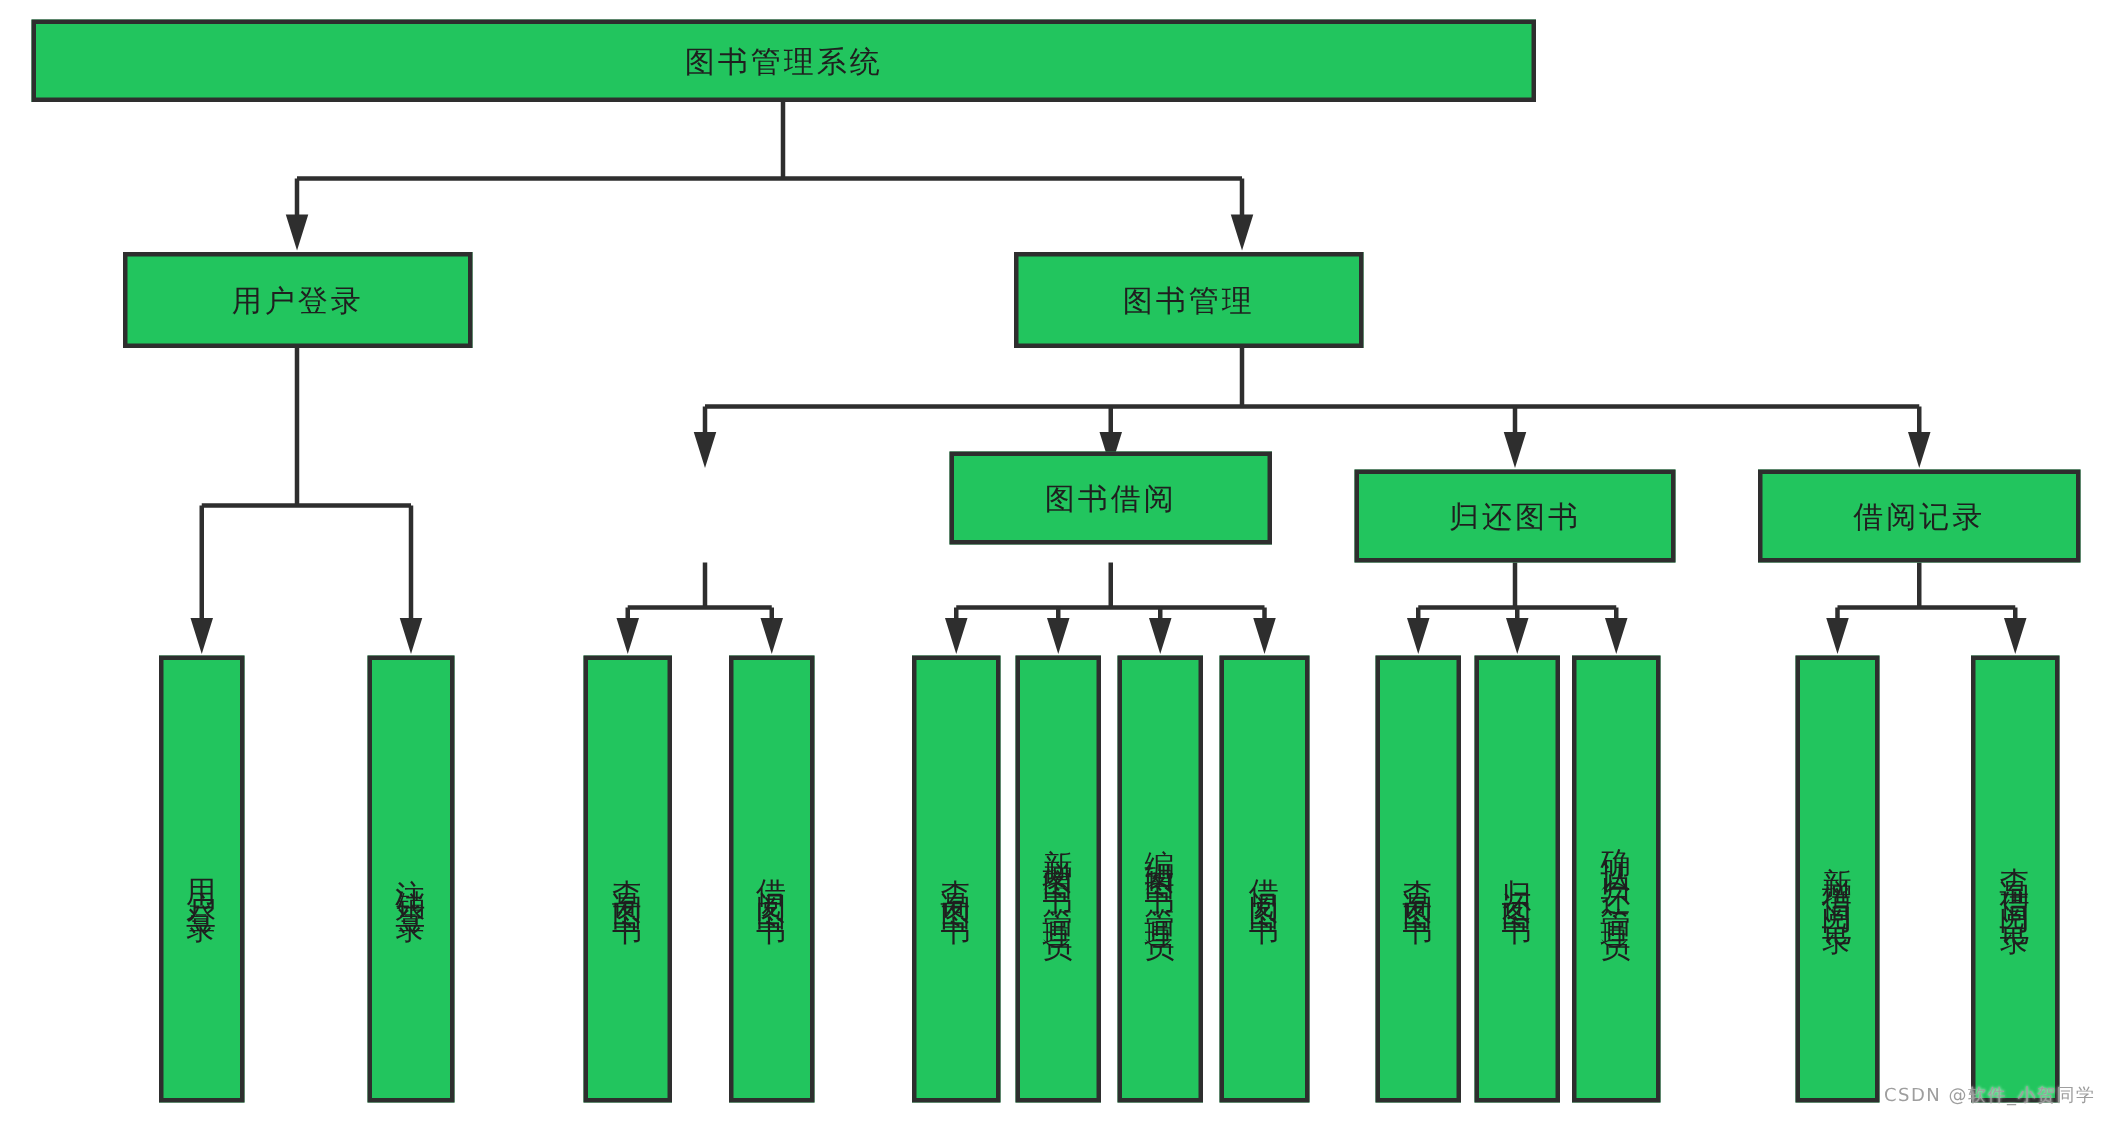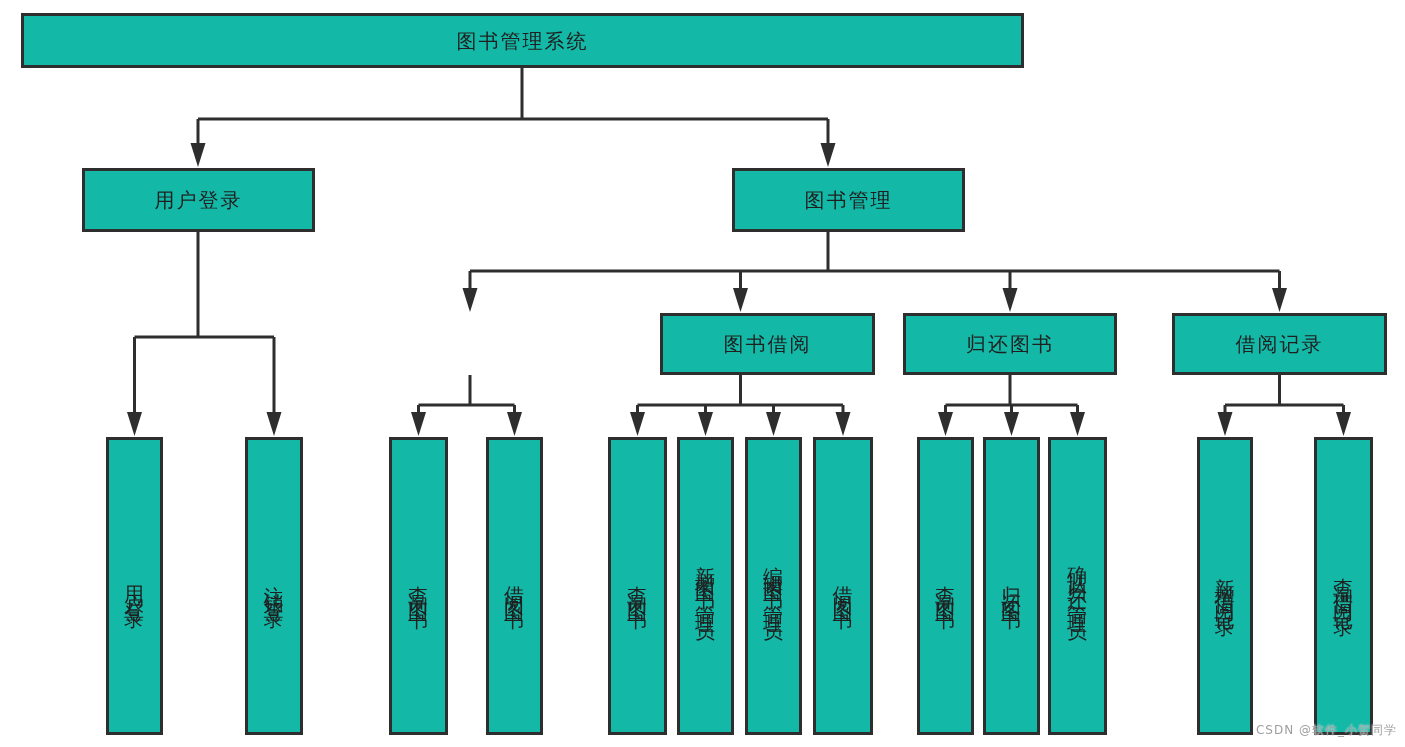--- a/index.html
+++ b/index.html
@@ -24,21 +24,21 @@
   svg.wires {
     position: absolute;
     left: 0; top: 0;
     width: 1405px;
     height: 747px;
   }
   .node {
     position: absolute;
     box-sizing: border-box;
     border: 3px solid var(--line);
-    background: #14b8a6;
+    background: #22c55e;
     color: var(--text);
     display: flex;
     align-items: center;
     justify-content: center;
     text-align: center;
   }
   .node.h {
     font-size: 20px;
     letter-spacing: 2px;
     line-height: 1;
@@ -128,23 +128,23 @@
       <path d="M1011.5 436 l-7.5 -24 h15 z"></path>
       <path d="M1077.5 436 l-7.5 -24 h15 z"></path>
       <path d="M1225 436 l-7.5 -24 h15 z"></path>
       <path d="M1343.5 436 l-7.5 -24 h15 z"></path>
     </g>
   </svg>
 
   <div class="node h" style="left:21px; top:13px; width:1003px; height:55px;">图书管理系统</div>
 
   <div class="node h" style="left:82px; top:168px; width:233px; height:64px;">用户登录</div>
-  <div class="node h" style="left:732px; top:168px; width:233px; height:64px;">图书管理</div>
+  <div class="node h" style="left:676px; top:168px; width:233px; height:64px;">图书管理</div>
 
-  <div class="node h" style="left:633px; top:313px; width:215px; height:62px;margin-left:27px;">图书借阅</div>
+  <div class="node h" style="left:633px; top:301px; width:215px; height:62px;">图书借阅</div>
   <div class="node h" style="left:903px; top:313px; width:214px; height:62px;">归还图书</div>
   <div class="node h" style="left:1172px; top:313px; width:215px; height:62px;">借阅记录</div>
 
   <div class="node v" style="left:106px; top:437px; width:57px; height:298px;">用户登录</div>
   <div class="node v" style="left:245px; top:437px; width:58px; height:298px;">注销登录</div>
 
   <div class="node v" style="left:389px; top:437px; width:59px; height:298px;">查询图书</div>
   <div class="node v" style="left:486px; top:437px; width:57px; height:298px;">借阅图书</div>
 
   <div class="node v" style="left:608px; top:437px; width:59px; height:298px;">查询图书</div>

